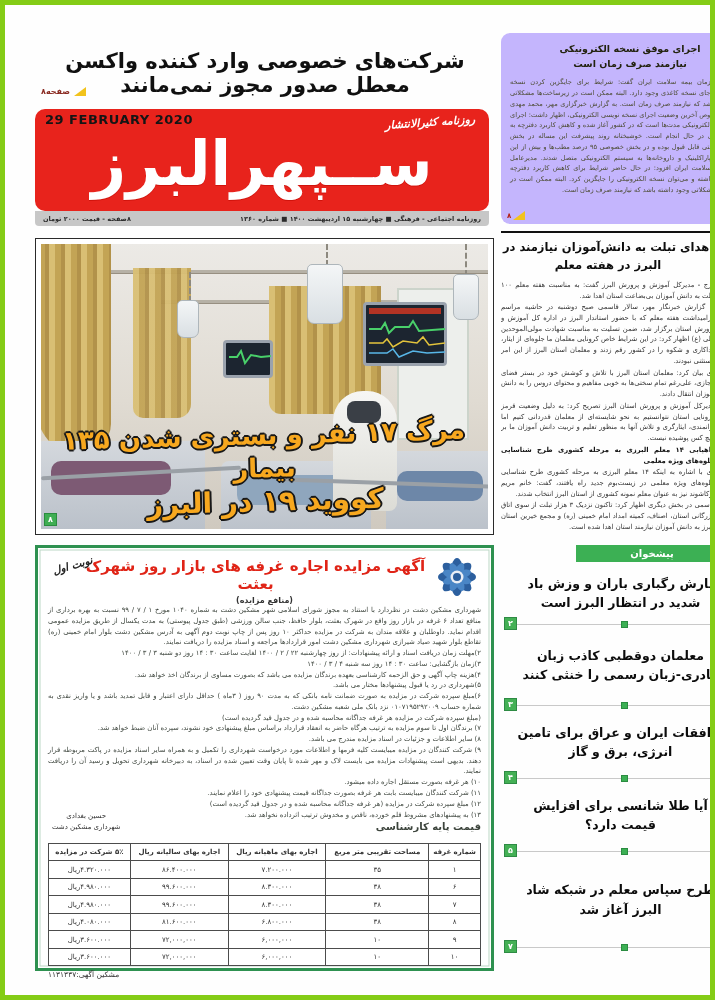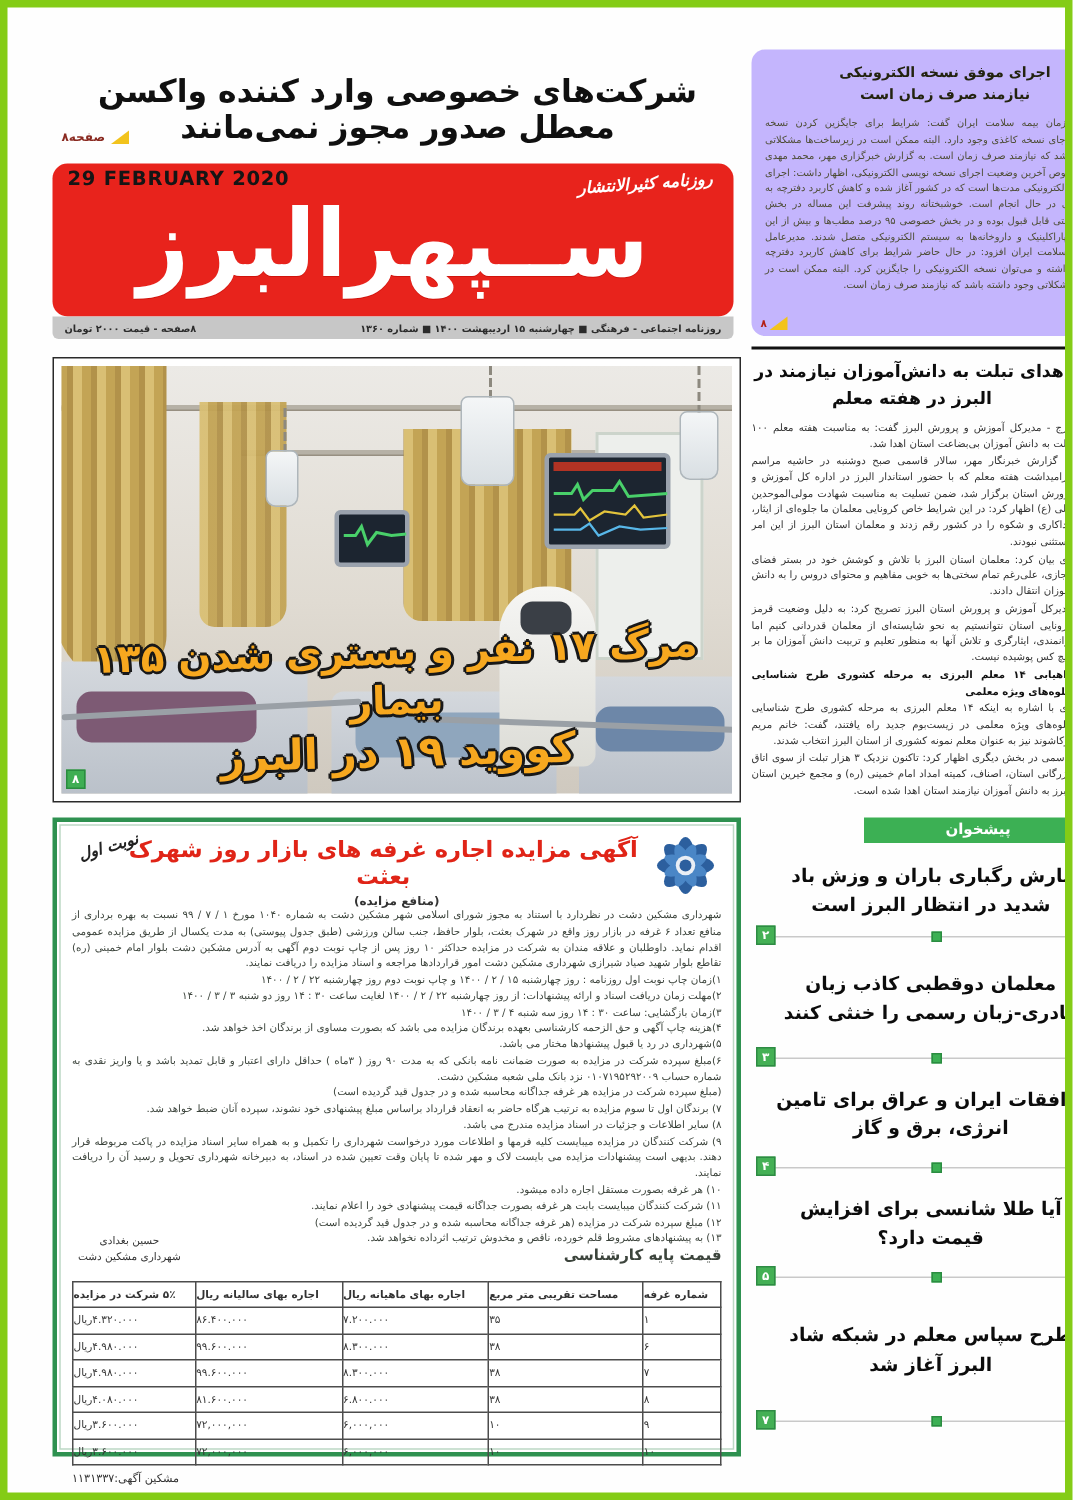--- a/index.html
+++ b/index.html
@@ -77,21 +77,21 @@
   .auc-sub { text-align:center; font-size:8px; font-weight:700; color:#333; margin-top:3px; }
   .auc-corner { position:absolute; right:auto; left:4px; top:4px; transform:rotate(-16deg);
     font-size:10.5px; font-weight:800; font-style:italic; color:#222; }
   .auc-logo { position:absolute; right:2px; top:0; }
   .auc-body { font-size:6.9px; line-height:1.56; color:#3c443c; text-align:justify; }
   .a-item { text-align:justify; }
   .auc-footrow { position:relative; height:22px; }
   .auc-base { position:absolute; right:0; top:1px; font-size:10px; font-weight:700; color:#3c443c; }
   .auc-sig { position:absolute; left:4px; top:-9px; text-align:center; font-size:7px; color:#333; line-height:1.5; }
   table.auc-table { width:100%; border-collapse:collapse; direction:rtl; margin-top:1px; }
-  .auc-table th, .auc-table td { border:1px solid #4c4c4c; text-align:left; font-size:7px; color:#333; }
+  .auc-table th, .auc-table td { border:1px solid #4c4c4c; text-align:center; font-size:7px; color:#333; }
   .auc-table th { height:17px; font-weight:700; }
   .auc-table td { height:17.5px; }
   .auc-adid { margin-top:4px; font-size:7.5px; color:#333; text-align:left; direction:ltr; }
 
   
   .sidebar { position:absolute; left:508px; top:540px; width:215px; height:450px; direction:rtl; }
   .sb-header { width:152px; height:17px; background:#3cb054; color:#fff; font-size:10px; font-weight:800;
     display:flex; align-items:center; justify-content:center; }
   .sb-item { display:flex; align-items:center; justify-content:center; text-align:center;
     font-size:12.5px; font-weight:800; color:#0c0c0c; line-height:1.55; padding:0 4px; }
@@ -214,21 +214,20 @@
             <circle r="4" fill="#2c5f9e"></circle>
           </g>
         </svg>
       </div>
       <div class="auc-title">آگهی مزایده اجاره غرفه های بازار روز شهرک بعثت</div>
       <div class="auc-sub">(منافع مزایده)</div>
     </div>
     <div class="auc-body">
       <div class="a-intro">شهرداری مشکین دشت در نظردارد با استناد به مجوز شورای اسلامی شهر مشکین دشت به شماره ۱۰۴۰ مورخ ۱ / ۷ / ۹۹ نسبت به بهره برداری از منافع تعداد ۶ غرفه در بازار روز واقع در شهرک بعثت، بلوار حافظ، جنب سالن ورزشی (طبق جدول پیوستی) به مدت یکسال از طریق مزایده عمومی اقدام نماید. داوطلبان و علاقه مندان به شرکت در مزایده حداکثر ۱۰ روز پس از چاپ نوبت دوم آگهی به آدرس مشکین دشت بلوار امام خمینی (ره) تقاطع بلوار شهید صیاد شیرازی شهرداری مشکین دشت امور قراردادها مراجعه و اسناد مزایده را دریافت نمایند.</div>
       <div>
-          <div class="a-item">۱)زمان چاپ نوبت اول روزنامه : روز چهارشنبه ۱۵ / ۲ / ۱۴۰۰ و چاپ نوبت دوم روز چهارشنبه ۲۲ / ۲ / ۱۴۰۰</div>
           <div class="a-item">۲)مهلت زمان دریافت اسناد و ارائه پیشنهادات: از روز چهارشنبه ۲۲ / ۲ / ۱۴۰۰ لغایت ساعت ۳۰ : ۱۴ روز دو شنبه ۳ / ۳ / ۱۴۰۰</div>
           <div class="a-item">۳)زمان بازگشایی: ساعت ۳۰ : ۱۴ روز سه شنبه ۴ / ۳ / ۱۴۰۰</div>
           <div class="a-item">۴)هزینه چاپ آگهی و حق الزحمه کارشناسی بعهده برندگان مزایده می باشد که بصورت مساوی از برندگان اخذ خواهد شد.</div>
           <div class="a-item">۵)شهرداری در رد یا قبول پیشنهادها مختار می باشد.</div>
           <div class="a-item">۶)مبلغ سپرده شرکت در مزایده به صورت ضمانت نامه بانکی که به مدت ۹۰ روز ( ۳ماه ) حداقل دارای اعتبار و قابل تمدید باشد و یا واریز نقدی به شماره حساب ۰۱۰۷۱۹۵۲۹۲۰۰۹ نزد بانک ملی شعبه مشکین دشت.</div>
           <div class="a-item">(مبلغ سپرده شرکت در مزایده هر غرفه جداگانه محاسبه شده و در جدول قید گردیده است)</div>
           <div class="a-item">۷) برندگان اول تا سوم مزایده به ترتیب هرگاه حاضر به انعقاد قرارداد براساس مبلغ پیشنهادی خود نشوند، سپرده آنان ضبط خواهد شد.</div>
           <div class="a-item">۸) سایر اطلاعات و جزئیات در اسناد مزایده مندرج می باشد.</div>
           <div class="a-item">۹) شرکت کنندگان در مزایده میبایست کلیه فرمها و اطلاعات مورد درخواست شهرداری را تکمیل و به همراه سایر اسناد مزایده در پاکت مربوطه قرار دهند. بدیهی است پیشنهادات مزایده می بایست لاک و مهر شده تا پایان وقت تعیین شده در اسناد، به دبیرخانه شهرداری تحویل و رسید آن را دریافت نمایند.</div>
           <div class="a-item">۱۰) هر غرفه بصورت مستقل اجاره داده میشود.</div>

